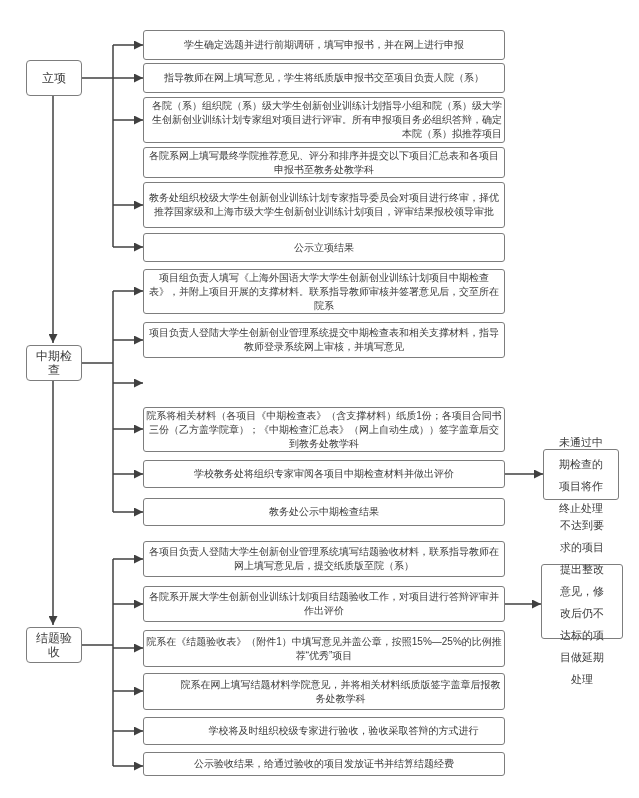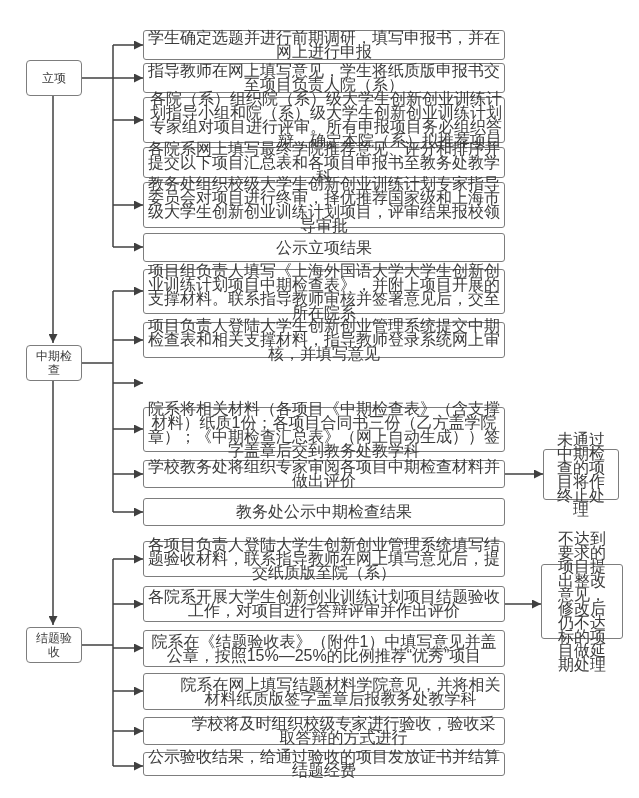--- a/index.html
+++ b/index.html
@@ -35,37 +35,37 @@
     color:var(--text,#3b3b3b);
     display:flex;
     align-items:center;
     justify-content:center;
     text-align:center;
     z-index:2;
   }
   .step{
     left:143px;
     width:362px;
-    font-size:16px;
+    font-size:10px;
     line-height:14px;
     padding:0 2px;
   }
   .stage{
     left:26px;
     width:56px;
     height:36px;
     font-size:12px;
     line-height:14px;
     border-radius:4px;
     padding:0 8px;
     text-align:center;
   }
   .side{
-    font-size:16px;
-    line-height:14px;
+    font-size:11px;
+    line-height:22px;
     padding:0 13px;
   }
 </style>
 </head>
 <body>
 
 <div class="canvas">
 
   <svg class="connectors" width="639" height="798" viewBox="0 0 639 798">
     <defs>

